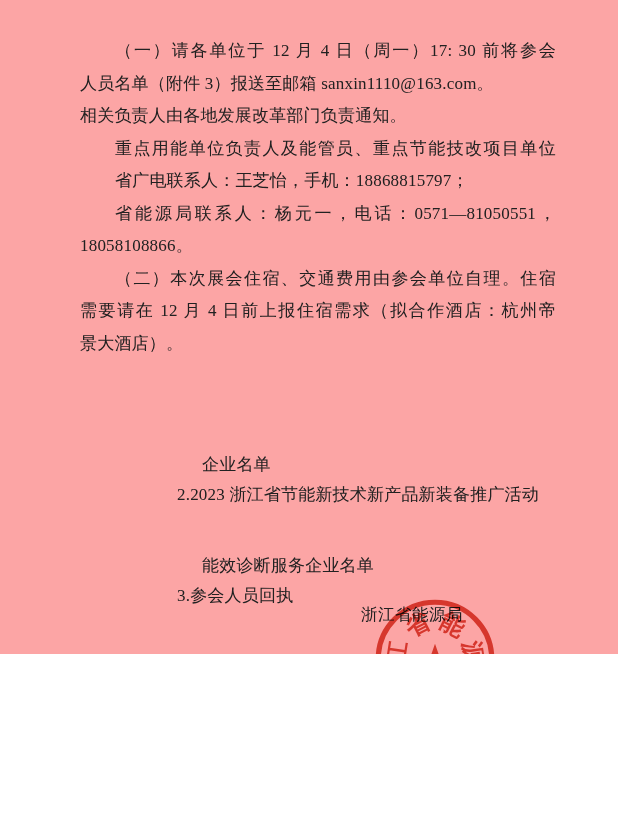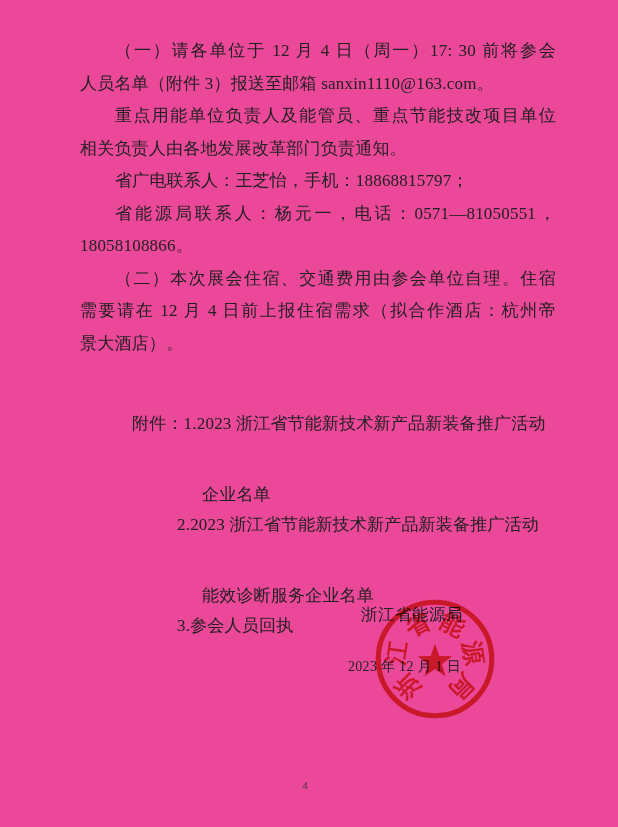--- a/index.html
+++ b/index.html
@@ -1,20 +1,20 @@
 <!DOCTYPE html>
 <html><head>
 <meta charset="utf-8">
 <style>
   html, body { margin: 0; padding: 0; background: #ffffff; }
   .page {
     position: relative;
     width: 618px;
-    height: 827px;
-    background: #ec4899;
+    height: 654px;
+    background: #fca5a5;
     overflow: hidden;
     font-family: "Liberation Serif", "DejaVu Serif", serif;
     color: #212121;
   }
   
   .body-text {
     position: absolute;
     left: 80px;
     top: 35px;
     width: 476px;
@@ -78,32 +78,31 @@
   }
 </style>
 </head>
 <body>
 
 <div class="page">
 
   <div class="body-text">
     <div class="l ind fill">（一）请各单位于 12 月 4 日（周一）17: 30 前将参会</div>
     <div class="l">人员名单（附件 3）报送至邮箱 sanxin1110@163.com。</div>
+    <div class="l">相关负责人由各地发展改革部门负责通知。</div>
     <div class="l ind fill">重点用能单位负责人及能管员、重点节能技改项目单位</div>
-    <div class="l">相关负责人由各地发展改革部门负责通知。</div>
     <div class="l ind">省广电联系人：王芝怡，手机：18868815797；</div>
     <div class="l ind fill">省能源局联系人：杨元一，电话：0571—81050551，</div>
     <div class="l">18058108866。</div>
     <div class="l ind fill">（二）本次展会住宿、交通费用由参会单位自理。住宿</div>
     <div class="l fill">需要请在 12 月 4 日前上报住宿需求（拟合作酒店：杭州帝</div>
     <div class="l">景大酒店）。</div>
   </div>
 
   <div class="attachment">
-    <div>附件：1.2023 浙江省节能新技术新产品新装备推广活动</div>
     <div class="att-cont">企业名单</div>
     <div class="att-item">2.2023 浙江省节能新技术新产品新装备推广活动</div>
     <div class="att-cont">能效诊断服务企业名单</div>
     <div class="att-item">3.参会人员回执</div>
   </div>
 
   <div class="sig-org">浙江省能源局</div>
   <div class="sig-date">2023 年 12 月 1 日</div>
 
   <div class="seal">

